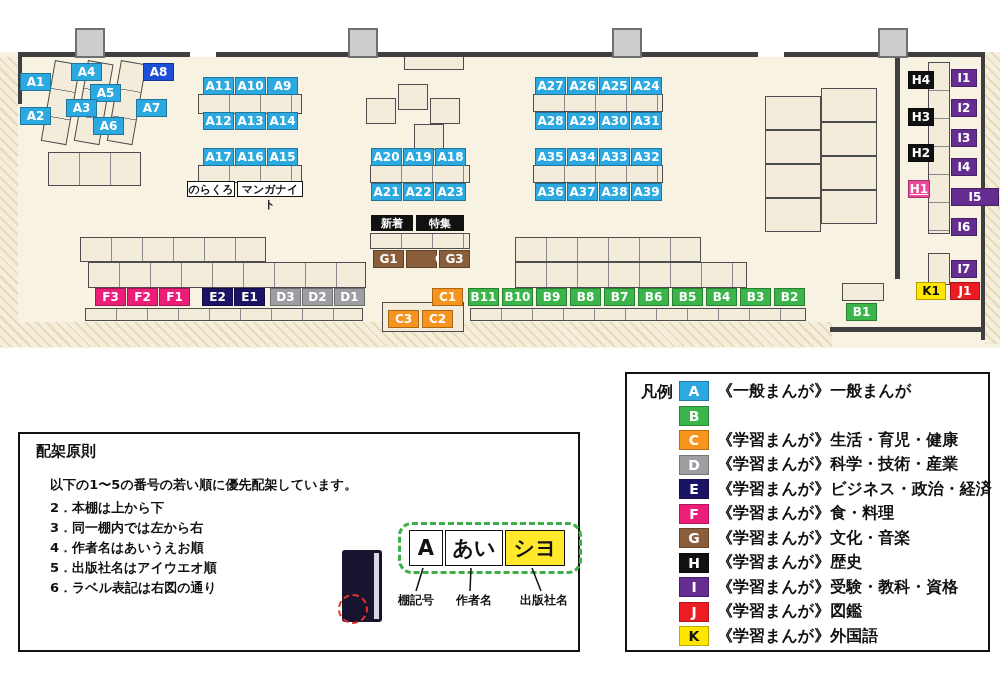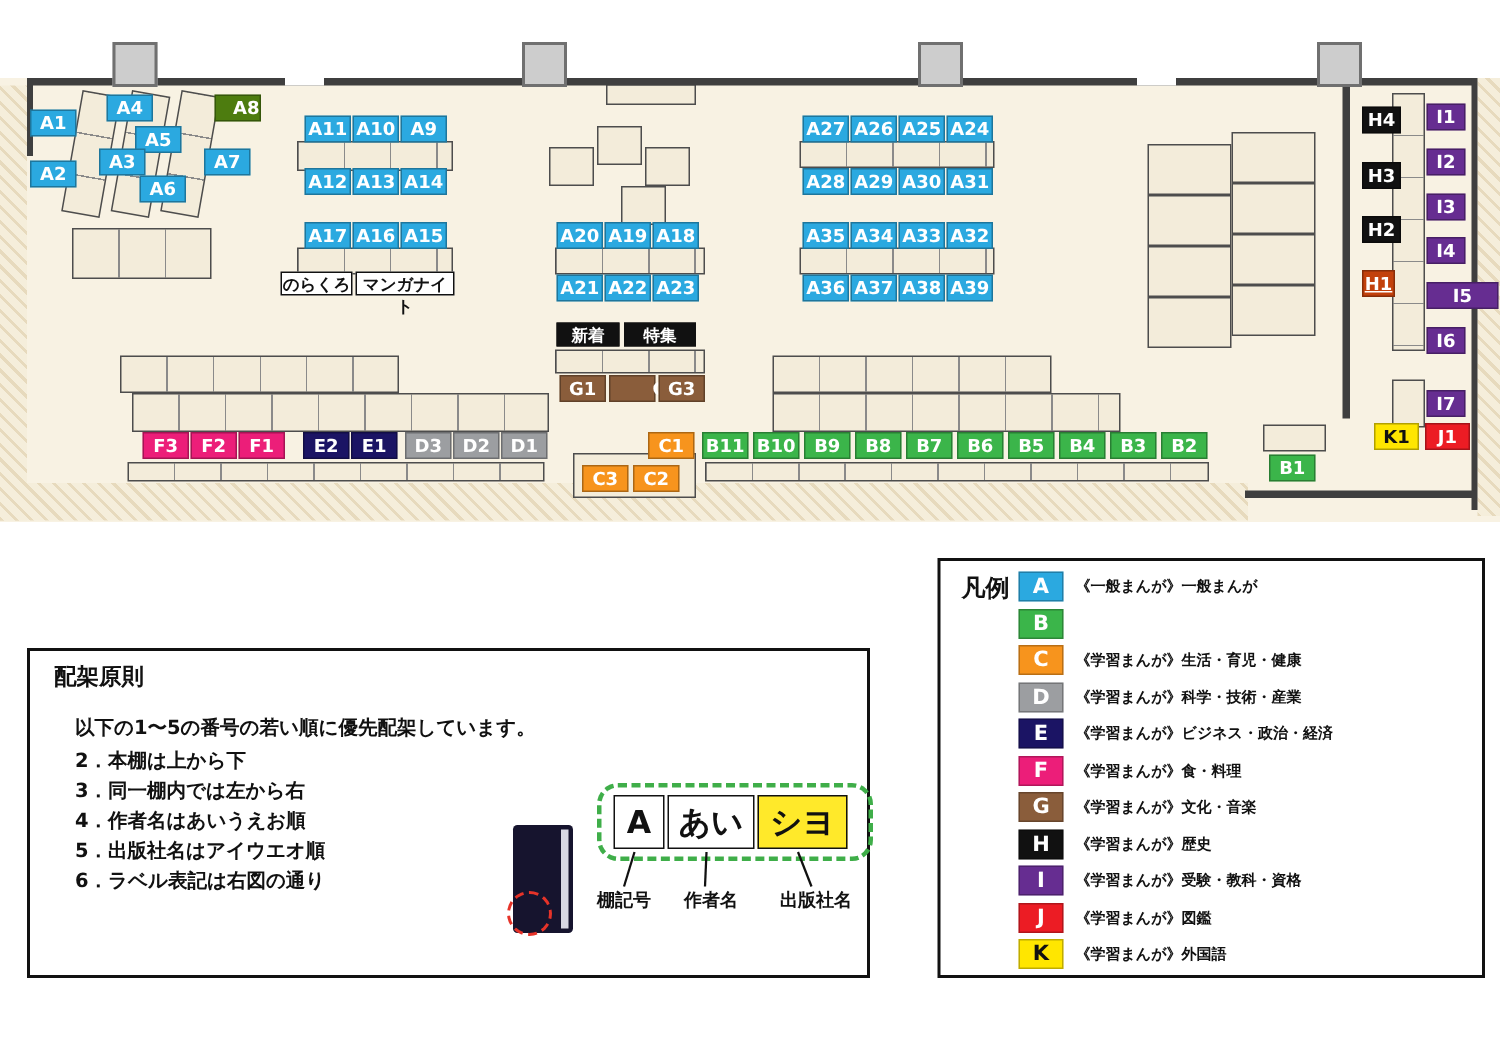--- a/index.html
+++ b/index.html
@@ -41,21 +41,21 @@
   .lx-b{width:58px;}
   .lx-c{width:60px;background:#ffe92a;}
   .pt{position:absolute;top:158px;font-size:12px;font-weight:bold;color:#111;}
   .pt-1{left:378px;} .pt-2{left:436px;} .pt-3{left:500px;}
   .pr-arrows{position:absolute;left:0;top:0;width:562px;height:220px;pointer-events:none;}
   .lg-title{position:absolute;left:14px;top:8px;font-size:16px;font-weight:bold;color:#111;}
   #legend-rows{position:absolute;left:52px;top:7px;}
   .legend-row{display:flex;align-items:center;height:20px;margin-bottom:4.5px;}
   .legend-chip{width:30px;height:20px;font-size:14px;font-weight:bold;line-height:19px;color:#fff;
                text-align:center;border:1px solid rgba(0,0,0,.25);box-sizing:border-box;flex:0 0 auto;}
-  .legend-text{margin-left:8px;font-size:10px;font-weight:bold;color:#111;white-space:nowrap;}
+  .legend-text{margin-left:8px;font-size:16px;font-weight:bold;color:#111;white-space:nowrap;}
 </style>
 </head>
 <body>
 
 <div class="page">
 
   <div class="map">
     <div class="floor"></div>
     <div id="map-layer">
         <div class="hatch" style="left: 0px; top: 57px; width: 18px; height: 290px;"></div>
@@ -108,21 +108,21 @@
         <div class="tag white" style="left: 187px; top: 181px; width: 48px; height: 16px;">のらくろ</div>
         <div class="tag white" style="left: 237px; top: 181px; width: 66px; height: 16px;">マンガナイト</div>
         <div class="tag black" style="left: 371px; top: 215px; width: 42px; height: 16px;">新着</div>
         <div class="tag black" style="left: 416px; top: 215px; width: 48px; height: 16px;">特集</div>
         <div class="chip" style="left: 20px; top: 73px; background: rgb(43, 169, 224);">A1</div>
         <div class="chip" style="left: 20px; top: 107px; background: rgb(43, 169, 224);">A2</div>
         <div class="chip" style="left: 71px; top: 63px; background: rgb(43, 169, 224);">A4</div>
         <div class="chip" style="left: 90px; top: 84px; background: rgb(43, 169, 224);">A5</div>
         <div class="chip" style="left: 66px; top: 99px; background: rgb(43, 169, 224);">A3</div>
         <div class="chip" style="left: 93px; top: 117px; background: rgb(43, 169, 224);">A6</div>
-        <div class="chip" style="left: 143px; top: 63px; background: #4d7c0f; text-align: right;">A8</div>
+        <div class="chip" style="left: 143px; top: 63px; background: #1d4ed8;">A8</div>
         <div class="chip" style="left: 136px; top: 99px; background: rgb(43, 169, 224);">A7</div>
         <div class="chip" style="left: 203px; top: 77px; background: rgb(43, 169, 224);">A11</div>
         <div class="chip" style="left: 235px; top: 77px; background: rgb(43, 169, 224);">A10</div>
         <div class="chip" style="left: 267px; top: 77px; background: rgb(43, 169, 224);">A9</div>
         <div class="chip" style="left: 203px; top: 112px; background: rgb(43, 169, 224);">A12</div>
         <div class="chip" style="left: 235px; top: 112px; background: rgb(43, 169, 224);">A13</div>
         <div class="chip" style="left: 267px; top: 112px; background: rgb(43, 169, 224);">A14</div>
         <div class="chip" style="left: 203px; top: 148px; background: rgb(43, 169, 224);">A17</div>
         <div class="chip" style="left: 235px; top: 148px; background: rgb(43, 169, 224);">A16</div>
         <div class="chip" style="left: 267px; top: 148px; background: rgb(43, 169, 224);">A15</div>
@@ -169,21 +169,21 @@
         <div class="chip" style="left: 672px; top: 288px; background: rgb(59, 181, 74);">B5</div>
         <div class="chip" style="left: 706px; top: 288px; background: rgb(59, 181, 74);">B4</div>
         <div class="chip" style="left: 740px; top: 288px; background: rgb(59, 181, 74);">B3</div>
         <div class="chip" style="left: 774px; top: 288px; background: rgb(59, 181, 74);">B2</div>
         <div class="chip" style="left: 388px; top: 310px; background: rgb(247, 148, 29);">C3</div>
         <div class="chip" style="left: 422px; top: 310px; background: rgb(247, 148, 29);">C2</div>
         <div class="chip" style="left: 846px; top: 303px; background: rgb(59, 181, 74);">B1</div>
         <div class="chip" style="left: 908px; top: 71px; width: 26px; background: rgb(17, 17, 17);">H4</div>
         <div class="chip" style="left: 908px; top: 108px; width: 26px; background: rgb(17, 17, 17);">H3</div>
         <div class="chip" style="left: 908px; top: 144px; width: 26px; background: rgb(17, 17, 17);">H2</div>
-        <div class="chip" style="left: 908px; top: 180px; width: 22px; background: #c2410c; text-decoration: underline;">H1</div>
+        <div class="chip" style="left: 908px; top: 180px; width: 22px; background: #ec4899; text-decoration: underline;">H1</div>
         <div class="chip" style="left: 951px; top: 69px; width: 26px; background: rgb(102, 45, 145);">I1</div>
         <div class="chip" style="left: 951px; top: 99px; width: 26px; background: rgb(102, 45, 145);">I2</div>
         <div class="chip" style="left: 951px; top: 129px; width: 26px; background: rgb(102, 45, 145);">I3</div>
         <div class="chip" style="left: 951px; top: 158px; width: 26px; background: rgb(102, 45, 145);">I4</div>
         <div class="chip" style="left: 951px; top: 188px; width: 48px; background: rgb(102, 45, 145);">I5</div>
         <div class="chip" style="left: 951px; top: 218px; width: 26px; background: rgb(102, 45, 145);">I6</div>
         <div class="chip" style="left: 951px; top: 260px; width: 26px; background: rgb(102, 45, 145);">I7</div>
         <div class="chip" style="left: 916px; top: 282px; width: 30px; background: rgb(255, 230, 0); color: rgb(17, 17, 17);">K1</div>
         <div class="chip" style="left: 950px; top: 282px; width: 30px; background: rgb(236, 28, 36);">J1</div>
       </div>

